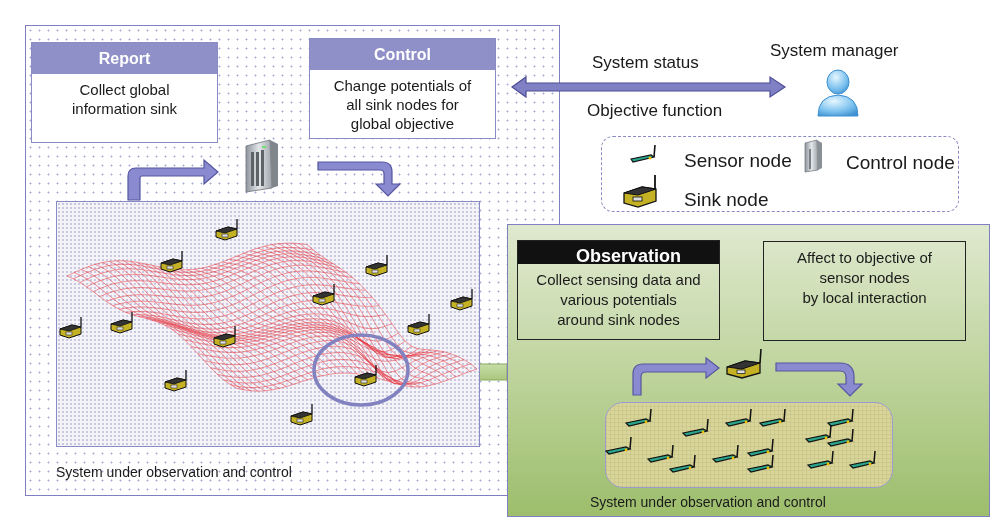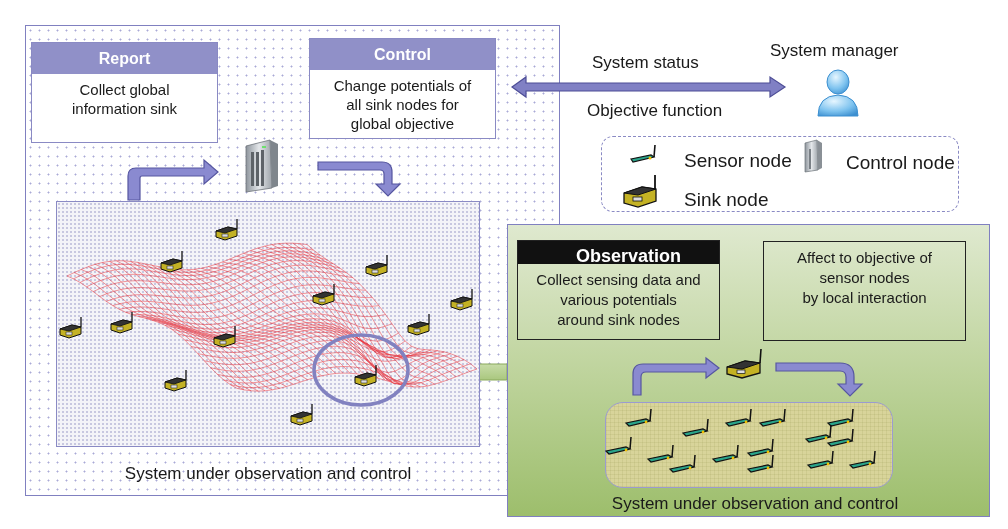--- a/index.html
+++ b/index.html
@@ -18,21 +18,21 @@
     background-image: radial-gradient(#c6c6df 0.7px, transparent 0.9px);
     background-size:4px 4px;
   }
   #outer { left:25px; top:25px; width:535px; height:471px; border:1.5px solid #8080c0; box-sizing:border-box; }
   .hdrbox { box-sizing:border-box; border:1.5px solid #8a8ac4; background:#fff; }
   .hdr { background:#9090c8; color:#fff; font-weight:bold; font-size:16px; text-align:center; height:31px; line-height:31px; }
   .body { font-size:15px; text-align:center; line-height:19px; padding-top:6px; }
   #report { left:31px; top:42px; width:187px; height:101px; }
   #control { left:309px; top:38px; width:187px; height:101px; }
   #surface-box { left:56px; top:201px; width:424px; height:246px; border:1.5px solid #8a8ac4; box-sizing:border-box; }
-  .caption { font-size:17px; text-align:center; }
+  .caption { font-size:14px; }
   #cap-left { left:56px; top:464px; width:424px; }
   #green { left:507px; top:224px; width:483px; height:293px; border:1.5px solid #8080c0; box-sizing:border-box;
     background:linear-gradient(#dfe9cf 0%, #c2d6a2 45%, #9dbe6c 100%); }
   .blkbox { box-sizing:border-box; border:1.5px solid #222; }
   .blkhdr { background:#111; color:#fff; font-weight:bold; font-size:18px; text-align:center; height:23px; line-height:31px;padding-left:20px; }
   .blkbody { font-size:15px; text-align:center; line-height:20px; padding-top:6px; }
   #observation { left:517px; top:240px; width:203px; height:100px; }
   #diffusion { left:763px; top:241px; width:203px; height:100px; }
   #sensor-field { left:605px; top:402px; width:288px; height:86px; border:1.5px solid #9b9bd0; border-radius:18px; box-sizing:border-box;
     background-color:#d8d49a;

